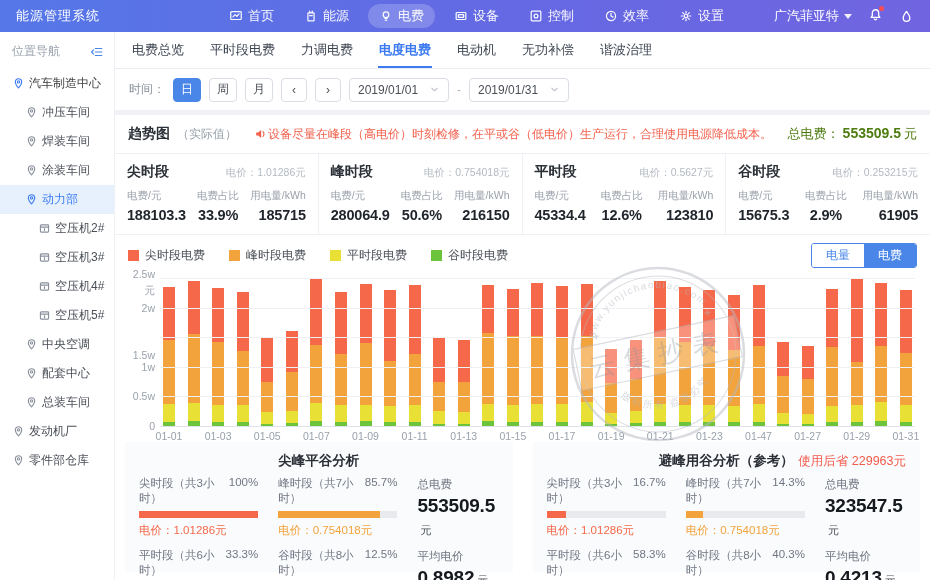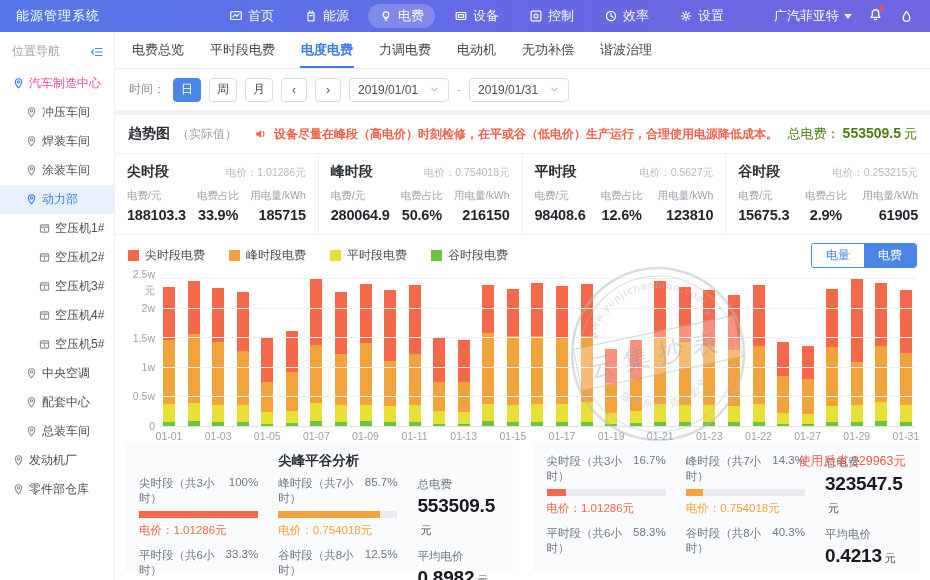--- a/index.html
+++ b/index.html
@@ -30,21 +30,21 @@
 
   
   .sidebar{ position:absolute; top:32px; left:0; width:115px; bottom:0; background:#fff;
     border-right:1px solid #eef0f3; z-index:20; }
   .side-header{ display:flex; align-items:center; justify-content:space-between;
     padding:11px 10px 9px 12px; color:#99a1ac; font-size:12px; }
   .collapse-btn{ color:#4a86e8; cursor:pointer; }
   .side-item{ display:flex; align-items:center; gap:4px; height:29px; font-size:12px;
     color:#4a4f57; cursor:pointer; white-space:nowrap; }
   .side-item .icon{ color:#8a919c; }
-  .side-item.emph{ color:#ec4899; } .side-item.emph .icon{ color:#3d7bf0; }
+  .side-item.emph{ color:#404040; } .side-item.emph .icon{ color:#3d7bf0; }
   .side-item.active{ background:#e7f1fd; color:#3d7bf0; } .side-item.active .icon{ color:#3d7bf0; }
 
   
   .content{ position:absolute; left:115px; top:32px; right:0; bottom:0; }
   .tabs{ height:37px; background:#fff; display:flex; padding-left:4px; border-bottom:1px solid #e9ecf1; }
   .tab{ display:flex; align-items:center; padding:0 13px; font-size:13px; color:#3c4350;
     cursor:pointer; position:relative; }
   .tab.active{ color:#3d7bf0; font-weight:bold; }
   .tab.active::after{ content:''; position:absolute; left:12px; right:12px; bottom:0; height:2px; background:#3d7bf0; }
 
@@ -58,22 +58,22 @@
     align-items:center; justify-content:space-between; padding:0 8px; background:#fff; color:#4a4f57;
     cursor:pointer; }
   .datebox .icon{ color:#9aa1ab; }
   .range-sep{ color:#b0b6bf; }
 
   
   .trend-card{ background:#fff; margin-top:5px; height:320px; padding-bottom:2px; }
   .trend-header{ display:flex; align-items:center; height:38px; padding:0 13px; gap:7px; }
   .trend-title{ font-size:14px; font-weight:bold; color:#2b2f36; }
   .trend-sub{ color:#9aa1ab; font-size:12px; }
-  .notice{ color:#f2604c; font-size:12px; display:flex; align-items:center; gap:6px; margin-left:10px;
-    flex:1; white-space:nowrap; overflow:hidden;font-weight:bold; }
+  .notice{ color:#f2604c; font-size:12px; display:flex; align-items:center; margin-left:10px;
+    flex:1; white-space:nowrap; overflow:hidden; }
   .trend-total{ margin-left:auto; font-size:13px; color:#4d7c0f; white-space:nowrap; }
   .trend-total b{ font-size:14px; margin:0 3px; }
 
   .stats{ display:grid; grid-template-columns:repeat(4,1fr); border-top:1px solid #eef0f4;
     border-bottom:1px solid #eef0f4; }
   .stat-cell{ padding:9px 12px 11px; border-right:1px solid #eef0f4; }
   .stat-cell:last-child{ border-right:none; }
   .stat-head{ display:flex; justify-content:space-between; align-items:baseline; }
   .stat-name{ font-size:14px; font-weight:bold; color:#2b2f36; }
   .stat-price{ font-size:10.5px; color:#b4bac2; }
@@ -276,60 +276,50 @@
         <span>动力部</span>
       </div>
       <div class="side-item" style="padding-left: 38px;">
         <span class="icon">
           <svg viewBox="0 0 16 16" fill="none" stroke="currentColor" stroke-width="1.4" stroke-linecap="round" stroke-linejoin="round" width="13" height="13">
             <rect x="3" y="3.5" width="10" height="9" rx="1"></rect>
             <line x1="3" y1="6.3" x2="13" y2="6.3"></line>
             <line x1="8" y1="8.2" x2="8" y2="10.5"></line>
           </svg>
         </span>
-        <span>空压机1#</span>
+        <span>空压机2#</span>
       </div>
       <div class="side-item" style="padding-left: 38px;">
         <span class="icon">
           <svg viewBox="0 0 16 16" fill="none" stroke="currentColor" stroke-width="1.4" stroke-linecap="round" stroke-linejoin="round" width="13" height="13">
             <rect x="3" y="3.5" width="10" height="9" rx="1"></rect>
             <line x1="3" y1="6.3" x2="13" y2="6.3"></line>
             <line x1="8" y1="8.2" x2="8" y2="10.5"></line>
           </svg>
         </span>
-        <span>空压机2#</span>
+        <span>空压机3#</span>
       </div>
       <div class="side-item" style="padding-left: 38px;">
         <span class="icon">
           <svg viewBox="0 0 16 16" fill="none" stroke="currentColor" stroke-width="1.4" stroke-linecap="round" stroke-linejoin="round" width="13" height="13">
             <rect x="3" y="3.5" width="10" height="9" rx="1"></rect>
             <line x1="3" y1="6.3" x2="13" y2="6.3"></line>
             <line x1="8" y1="8.2" x2="8" y2="10.5"></line>
           </svg>
         </span>
-        <span>空压机3#</span>
+        <span>空压机4#</span>
       </div>
       <div class="side-item" style="padding-left: 38px;">
         <span class="icon">
           <svg viewBox="0 0 16 16" fill="none" stroke="currentColor" stroke-width="1.4" stroke-linecap="round" stroke-linejoin="round" width="13" height="13">
             <rect x="3" y="3.5" width="10" height="9" rx="1"></rect>
             <line x1="3" y1="6.3" x2="13" y2="6.3"></line>
             <line x1="8" y1="8.2" x2="8" y2="10.5"></line>
           </svg>
         </span>
-        <span>空压机4#</span>
-      </div>
-      <div class="side-item" style="padding-left: 38px;">
-        <span class="icon">
-          <svg viewBox="0 0 16 16" fill="none" stroke="currentColor" stroke-width="1.4" stroke-linecap="round" stroke-linejoin="round" width="13" height="13">
-            <rect x="3" y="3.5" width="10" height="9" rx="1"></rect>
-            <line x1="3" y1="6.3" x2="13" y2="6.3"></line>
-            <line x1="8" y1="8.2" x2="8" y2="10.5"></line>
-          </svg>
-        </span>
         <span>空压机5#</span>
       </div>
       <div class="side-item" style="padding-left: 25px;">
         <span class="icon">
           <svg viewBox="0 0 16 16" fill="none" stroke="currentColor" stroke-width="1.4" stroke-linecap="round" stroke-linejoin="round" width="13" height="13">
             <path d="M8 2.2c-2.3 0-3.9 1.7-3.9 3.9C4.1 8.8 8 13.4 8 13.4s3.9-4.6 3.9-7.3C11.9 3.9 10.3 2.2 8 2.2z"></path>
             <circle cx="8" cy="6" r="1.4"></circle>
           </svg>
         </span>
         <span>中央空调</span>
@@ -371,22 +361,22 @@
         <span>零件部仓库</span>
       </div>
     </nav>
 </aside>
 
 <main class="content">
 
   <div class="tabs" id="tabs">
       <div class="tab">电费总览</div>
       <div class="tab">平时段电费</div>
+      <div class="tab">力调电费</div>
       <div class="tab active">电度电费</div>
-      <div class="tab">力调电费</div>
       <div class="tab">电动机</div>
       <div class="tab">无功补偿</div>
       <div class="tab">谐波治理</div>
     </div>
 
   <div class="filterbar">
     <span class="flabel">时间：</span>
     <span id="mode-btns" style="display:flex;gap:8px;">
         <button class="mode-btn active">日</button>
         <button class="mode-btn">周</button>
@@ -473,21 +463,21 @@
           </div>
         </div>
         <div class="stat-cell">
           <div class="stat-head">
             <span class="stat-name">平时段</span>
             <span class="stat-price">电价：0.5627元</span>
           </div>
           <div class="stat-cols">
             <div class="scol">
               <div class="sh">电费/元</div>
-              <div class="sv">98408.6</div>
+              <div class="sv">45334.4</div>
             </div>
             <div class="scol">
               <div class="sh">电费占比</div>
               <div class="sv">12.6%</div>
             </div>
             <div class="scol">
               <div class="sh">用电量/kWh</div>
               <div class="sv">123810</div>
             </div>
           </div>
@@ -779,21 +769,21 @@
           <div class="xl"></div>
           <div class="xl">
             <span>01-21</span>
           </div>
           <div class="xl"></div>
           <div class="xl">
             <span>01-23</span>
           </div>
           <div class="xl"></div>
           <div class="xl">
-            <span>01-22</span>
+            <span>01-47</span>
           </div>
           <div class="xl"></div>
           <div class="xl">
             <span>01-27</span>
           </div>
           <div class="xl"></div>
           <div class="xl">
             <span>01-29</span>
           </div>
           <div class="xl"></div>
@@ -814,21 +804,21 @@
         <path d="M30 60h6M33 57v6 M144 60h6M147 57v6" stroke="#b6bac1" stroke-width="1.2" fill="none"></path>
         <rect x="8" y="68" width="164" height="42" fill="rgba(255,255,255,0.55)" stroke="#b6bac1" stroke-width="1.2"></rect>
         <text x="90" y="99" text-anchor="middle" font-size="26" fill="#b3b8bf" letter-spacing="9">云集抄表</text>
         <text font-size="10" fill="#b3b8bf" letter-spacing="2">
           <textPath href="#arcBot" startOffset="16%">版权所有  盗版必究</textPath>
         </text>
       </svg>
     <span class="ylabel" style="top: 152px;">0</span>
         <span class="ylabel" style="top: 122.4px;">0.5w</span>
         <span class="ylabel" style="top: 92.8px;">1w</span>
-        <span class="ylabel" style="top: 64px;">1.5w</span>
+        <span class="ylabel" style="top: 81px;">1.5w</span>
         <span class="ylabel" style="top: 33.6px;">2w</span>
         <span class="ylabel" style="top: 0;">2.5w</span>
         <span class="ylabel" style="top: 17px;">元</span>
       </div>
   </section>
 
   <section class="bottom-row">
     <div class="panel">
       <div class="panel-title">尖峰平谷分析</div>
       <div class="panel-grid" id="panel-left">
@@ -868,20 +858,21 @@
               <span>12.5%</span>
             </div>
           </div>
           <div class="ptotal">
             <div class="pt-label">平均电价</div>
             <div class="pt-value"><span>0.8982</span><span class="pt-unit">元</span></div>
           </div>
         </div>
     </div>
     <div class="panel">
+      <div class="panel-title">避峰用谷分析（参考）</div>
       <div class="panel-savings">使用后省 229963元</div>
       <div class="panel-grid" id="panel-right">
           <div class="prow">
             <div class="pr-head">
               <span><span>尖时段</span><span>（共3小时）</span></span>
               <span>16.7%</span>
             </div>
             <div class="pr-track">
               <div class="pr-fill" style="width: 16.7%; background: rgb(245, 105, 74);"></div>
             </div>

